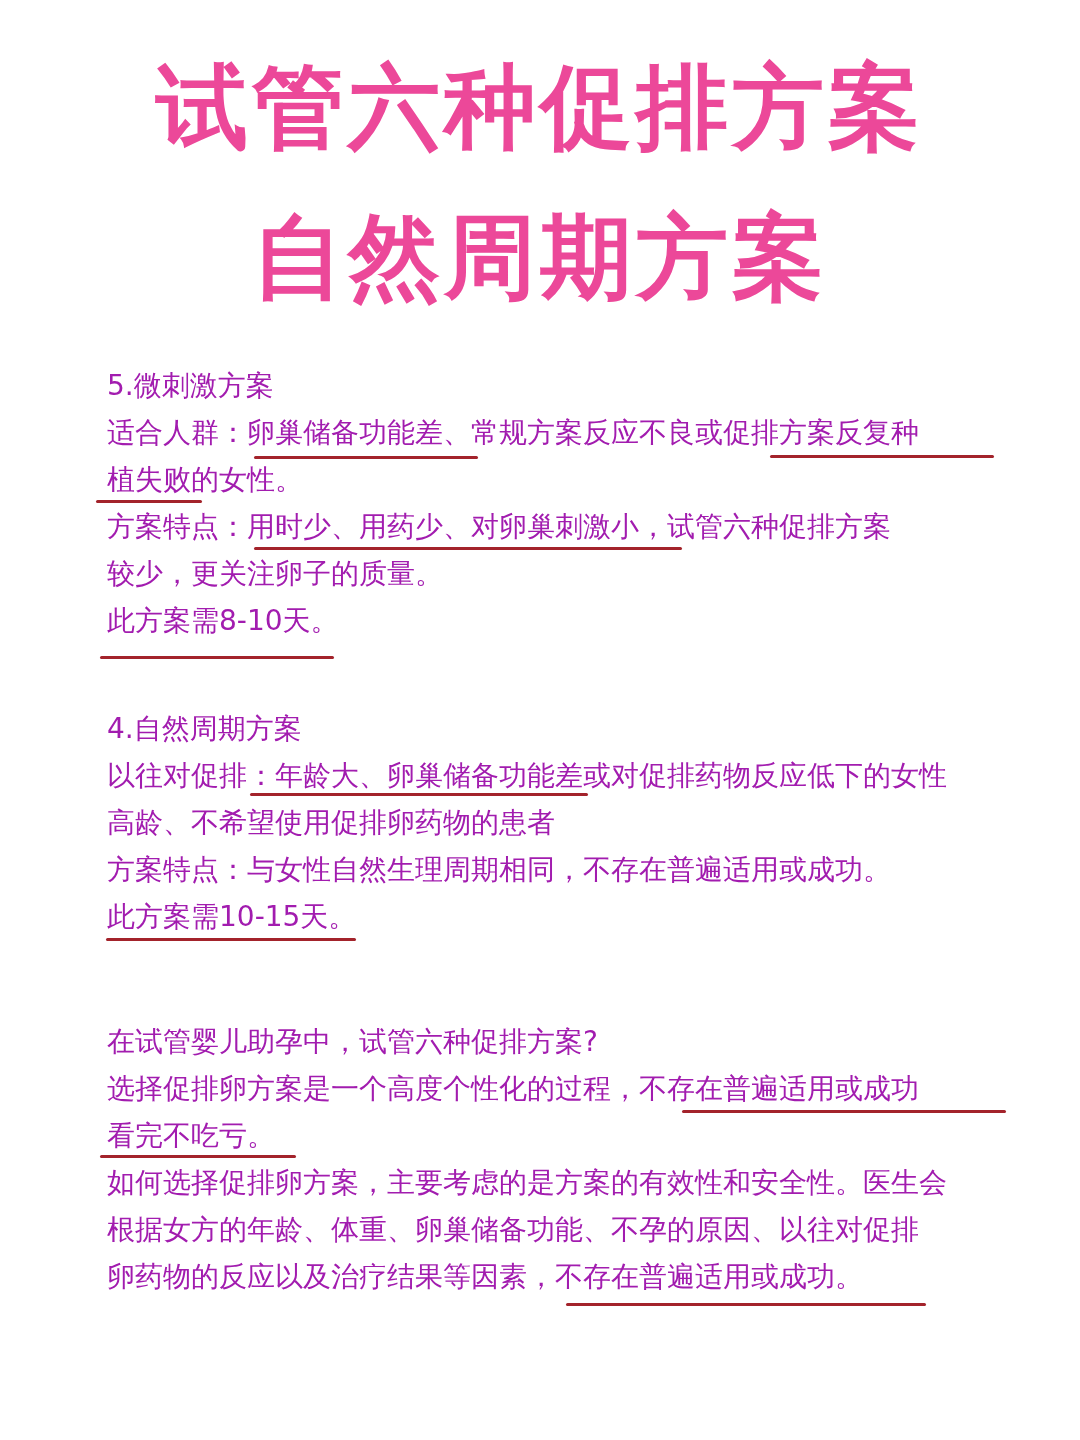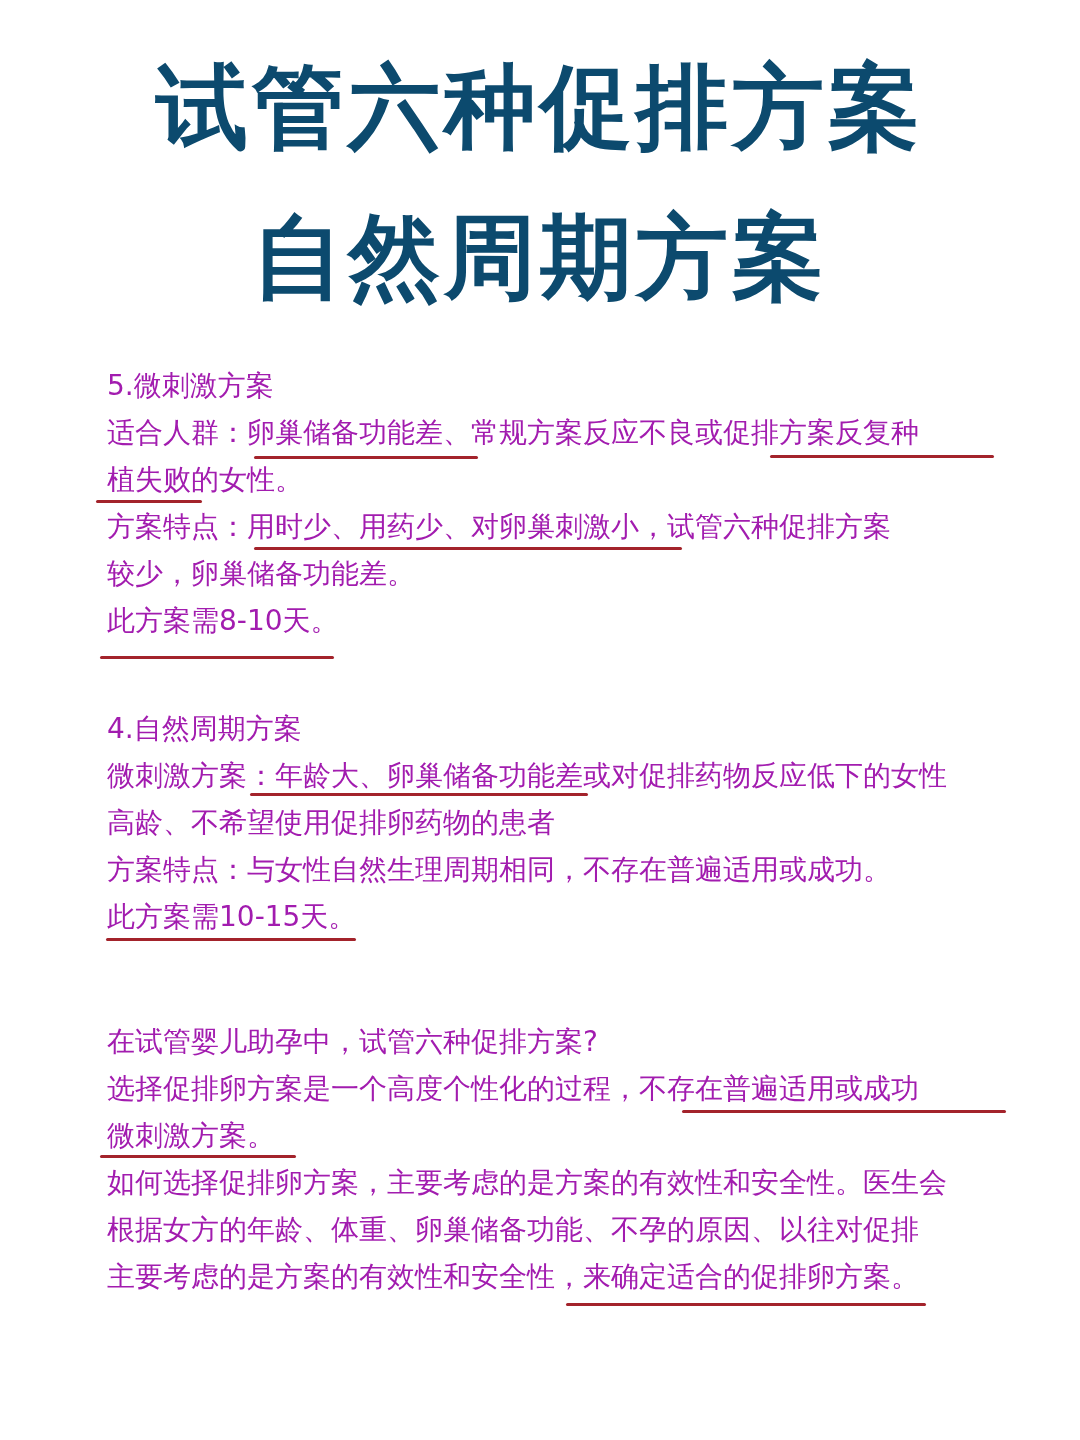--- a/index.html
+++ b/index.html
@@ -1,19 +1,19 @@
 <!DOCTYPE html>
 <html><head>
 <meta charset="utf-8">
 <style>
   html, body { margin: 0; padding: 0; background: #ffffff; }
   body { width: 1080px; height: 1440px; position: relative; overflow: hidden;
          font-family: "DejaVu Sans", "Liberation Sans", sans-serif; color: #1a1a1a; }
   .title { position: absolute; left: 0; width: 1080px; text-align: center;
-           font-weight: 900; color: #0c4a6e; font-size: 92px; letter-spacing: 4px; line-height: 1; }
+           font-weight: 900; color: #ec4899; font-size: 92px; letter-spacing: 4px; line-height: 1; }
   .t1 { top: 62px; }
   .t2 { top: 212px; }
   .line { position: absolute; left: 107px; font-size: 28px; line-height: 1; white-space: nowrap; color: #a21caf; }
   .ul { position: absolute; height: 3px; background: #a3232b; border-radius: 2px; }
 </style>
 </head>
 <body>
 
 <div>
   <div class="title t1">试管六种促排方案</div>
@@ -22,38 +22,38 @@
 
 <div>
   <div class="line" style="top:372px">5.微刺激方案</div>
   <div class="line" style="top:419px">适合人群：卵巢储备功能差、常规方案反应不良或促排方案反复种</div>
   <div class="ul" style="left:254px; top:456px; width:224px"></div>
   <div class="ul" style="left:770px; top:455px; width:224px"></div>
   <div class="line" style="top:466px">植失败的女性。</div>
   <div class="ul" style="left:96px; top:500px; width:106px"></div>
   <div class="line" style="top:513px">方案特点：用时少、用药少、对卵巢刺激小，试管六种促排方案</div>
   <div class="ul" style="left:254px; top:547px; width:428px"></div>
-  <div class="line" style="top:560px">较少，卵巢储备功能差。</div>
+  <div class="line" style="top:560px">较少，更关注卵子的质量。</div>
   <div class="line" style="top:607px">此方案需8-10天。</div>
   <div class="ul" style="left:100px; top:656px; width:234px"></div>
 </div>
 
 <div>
   <div class="line" style="top:715px">4.自然周期方案</div>
-  <div class="line" style="top:762px">微刺激方案：年龄大、卵巢储备功能差或对促排药物反应低下的女性</div>
+  <div class="line" style="top:762px">以往对促排：年龄大、卵巢储备功能差或对促排药物反应低下的女性</div>
   <div class="ul" style="left:250px; top:793px; width:338px"></div>
   <div class="line" style="top:809px">高龄、不希望使用促排卵药物的患者</div>
   <div class="line" style="top:856px">方案特点：与女性自然生理周期相同，不存在普遍适用或成功。</div>
   <div class="line" style="top:903px">此方案需10-15天。</div>
   <div class="ul" style="left:106px; top:938px; width:250px"></div>
 </div>
 
 <div>
   <div class="line" style="top:1028px">在试管婴儿助孕中，试管六种促排方案?</div>
   <div class="line" style="top:1075px">选择促排卵方案是一个高度个性化的过程，不存在普遍适用或成功</div>
   <div class="ul" style="left:682px; top:1110px; width:324px"></div>
-  <div class="line" style="top:1122px">微刺激方案。</div>
+  <div class="line" style="top:1122px">看完不吃亏。</div>
   <div class="ul" style="left:100px; top:1155px; width:196px"></div>
   <div class="line" style="top:1169px">如何选择促排卵方案，主要考虑的是方案的有效性和安全性。医生会</div>
   <div class="line" style="top:1216px">根据女方的年龄、体重、卵巢储备功能、不孕的原因、以往对促排</div>
-  <div class="line" style="top:1263px">主要考虑的是方案的有效性和安全性，来确定适合的促排卵方案。</div>
+  <div class="line" style="top:1263px">卵药物的反应以及治疗结果等因素，不存在普遍适用或成功。</div>
   <div class="ul" style="left:566px; top:1303px; width:360px"></div>
 </div>
 
 </body></html>

